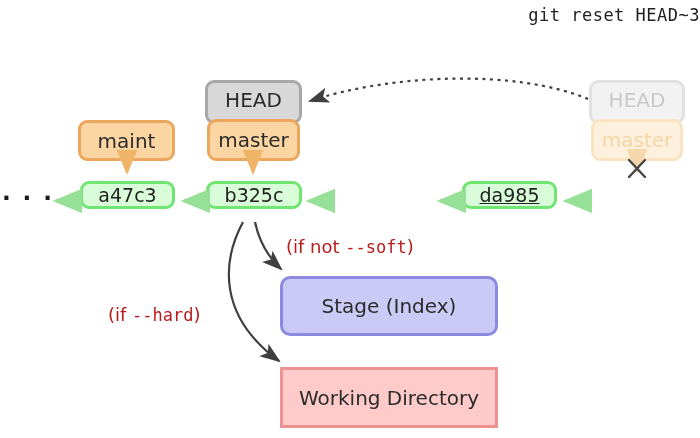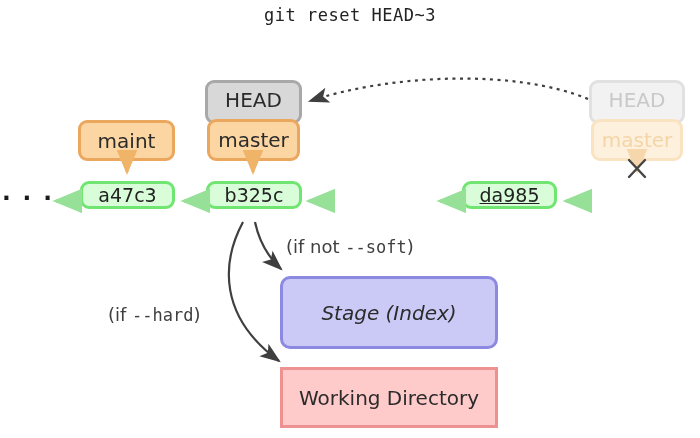--- a/index.html
+++ b/index.html
@@ -3,21 +3,21 @@
 <meta charset="utf-8">
 <style>
   html,body { margin:0; padding:0; background:#ffffff; }
   .canvas {
     position:relative; width:700px; height:438px; background:#ffffff;
     font-family:"DejaVu Sans", sans-serif; overflow:hidden;
   }
   .mono { font-family:"DejaVu Sans Mono", monospace; }
 
   .title {
-    position:absolute; top:5px; left:0; width:700px; text-align:center;
+    position:absolute; top:5px; left:0; width:700px; text-align:right;
     font-family:"DejaVu Sans Mono", monospace; font-size:17px; color:#222;
     letter-spacing:0.5px;
   }
 
   .overlay { position:absolute; left:0; top:0; width:700px; height:438px; pointer-events:none; z-index:3; }
 
   .box {
     position:absolute; box-sizing:border-box; display:flex;
     align-items:center; justify-content:center; color:#2b2b2b; z-index:2;
   }
@@ -31,29 +31,29 @@
 
   
   .commit { top:181px; height:28px; background:var(--commit_fill); border:3px solid var(--commit_border); border-radius:9px; font-size:19px; color:#222; }
   .commit-0 { left:80px;  width:95px; }
   .commit-1 { left:206px; width:96px; }
   .commit-2 { left:331px; width:99px; }
   .commit-3 { left:462px; width:95px;text-decoration:underline; }
   .commit-4 { left:589px; width:95px; }
 
   
-  .stage-box   { left:280px; top:276px; width:218px; height:73px; background:var(--stage_fill);   border:3px solid var(--stage_border);   border-radius:10px; font-size:20px;font-style:italic; }
+  .stage-box   { left:280px; top:276px; width:218px; height:60px; background:var(--stage_fill);   border:3px solid var(--stage_border);   border-radius:10px; font-size:20px; }
   .working-box { left:280px; top:367px; width:218px; height:61px; background:var(--working_fill); border:3px solid var(--working_border); border-radius:0; font-size:20px; }
 
   .ellipsis {
     position:absolute; left:0px; top:185px; width:56px; text-align:center;
     font-size:23px; font-weight:bold; color:#1a1a1a; letter-spacing:2px;
   }
 
-  .annot { position:absolute; font-size:18px; color:#404040; white-space:nowrap; z-index:2; }
+  .annot { position:absolute; font-size:18px; color:#b91c1c; white-space:nowrap; z-index:2; }
   .annot .mono { font-size:17px; }
   .soft-annot { left:286px; top:236px; }
   .hard-annot { left:108px; top:304px; }
 
   
   .s-green  { stroke:var(--arrow_green);  stroke-width:3.5; fill:none; }
   .s-orange { stroke:var(--arrow_orange); stroke-width:3;   fill:none; }
   .s-ghost  { stroke:var(--arrow_ghost);  stroke-width:3;   fill:none; }
   .s-dark   { stroke:var(--arrow_dark);   stroke-width:2.2; fill:none; }
   .s-dash   { stroke-dasharray:3 4.5; }

